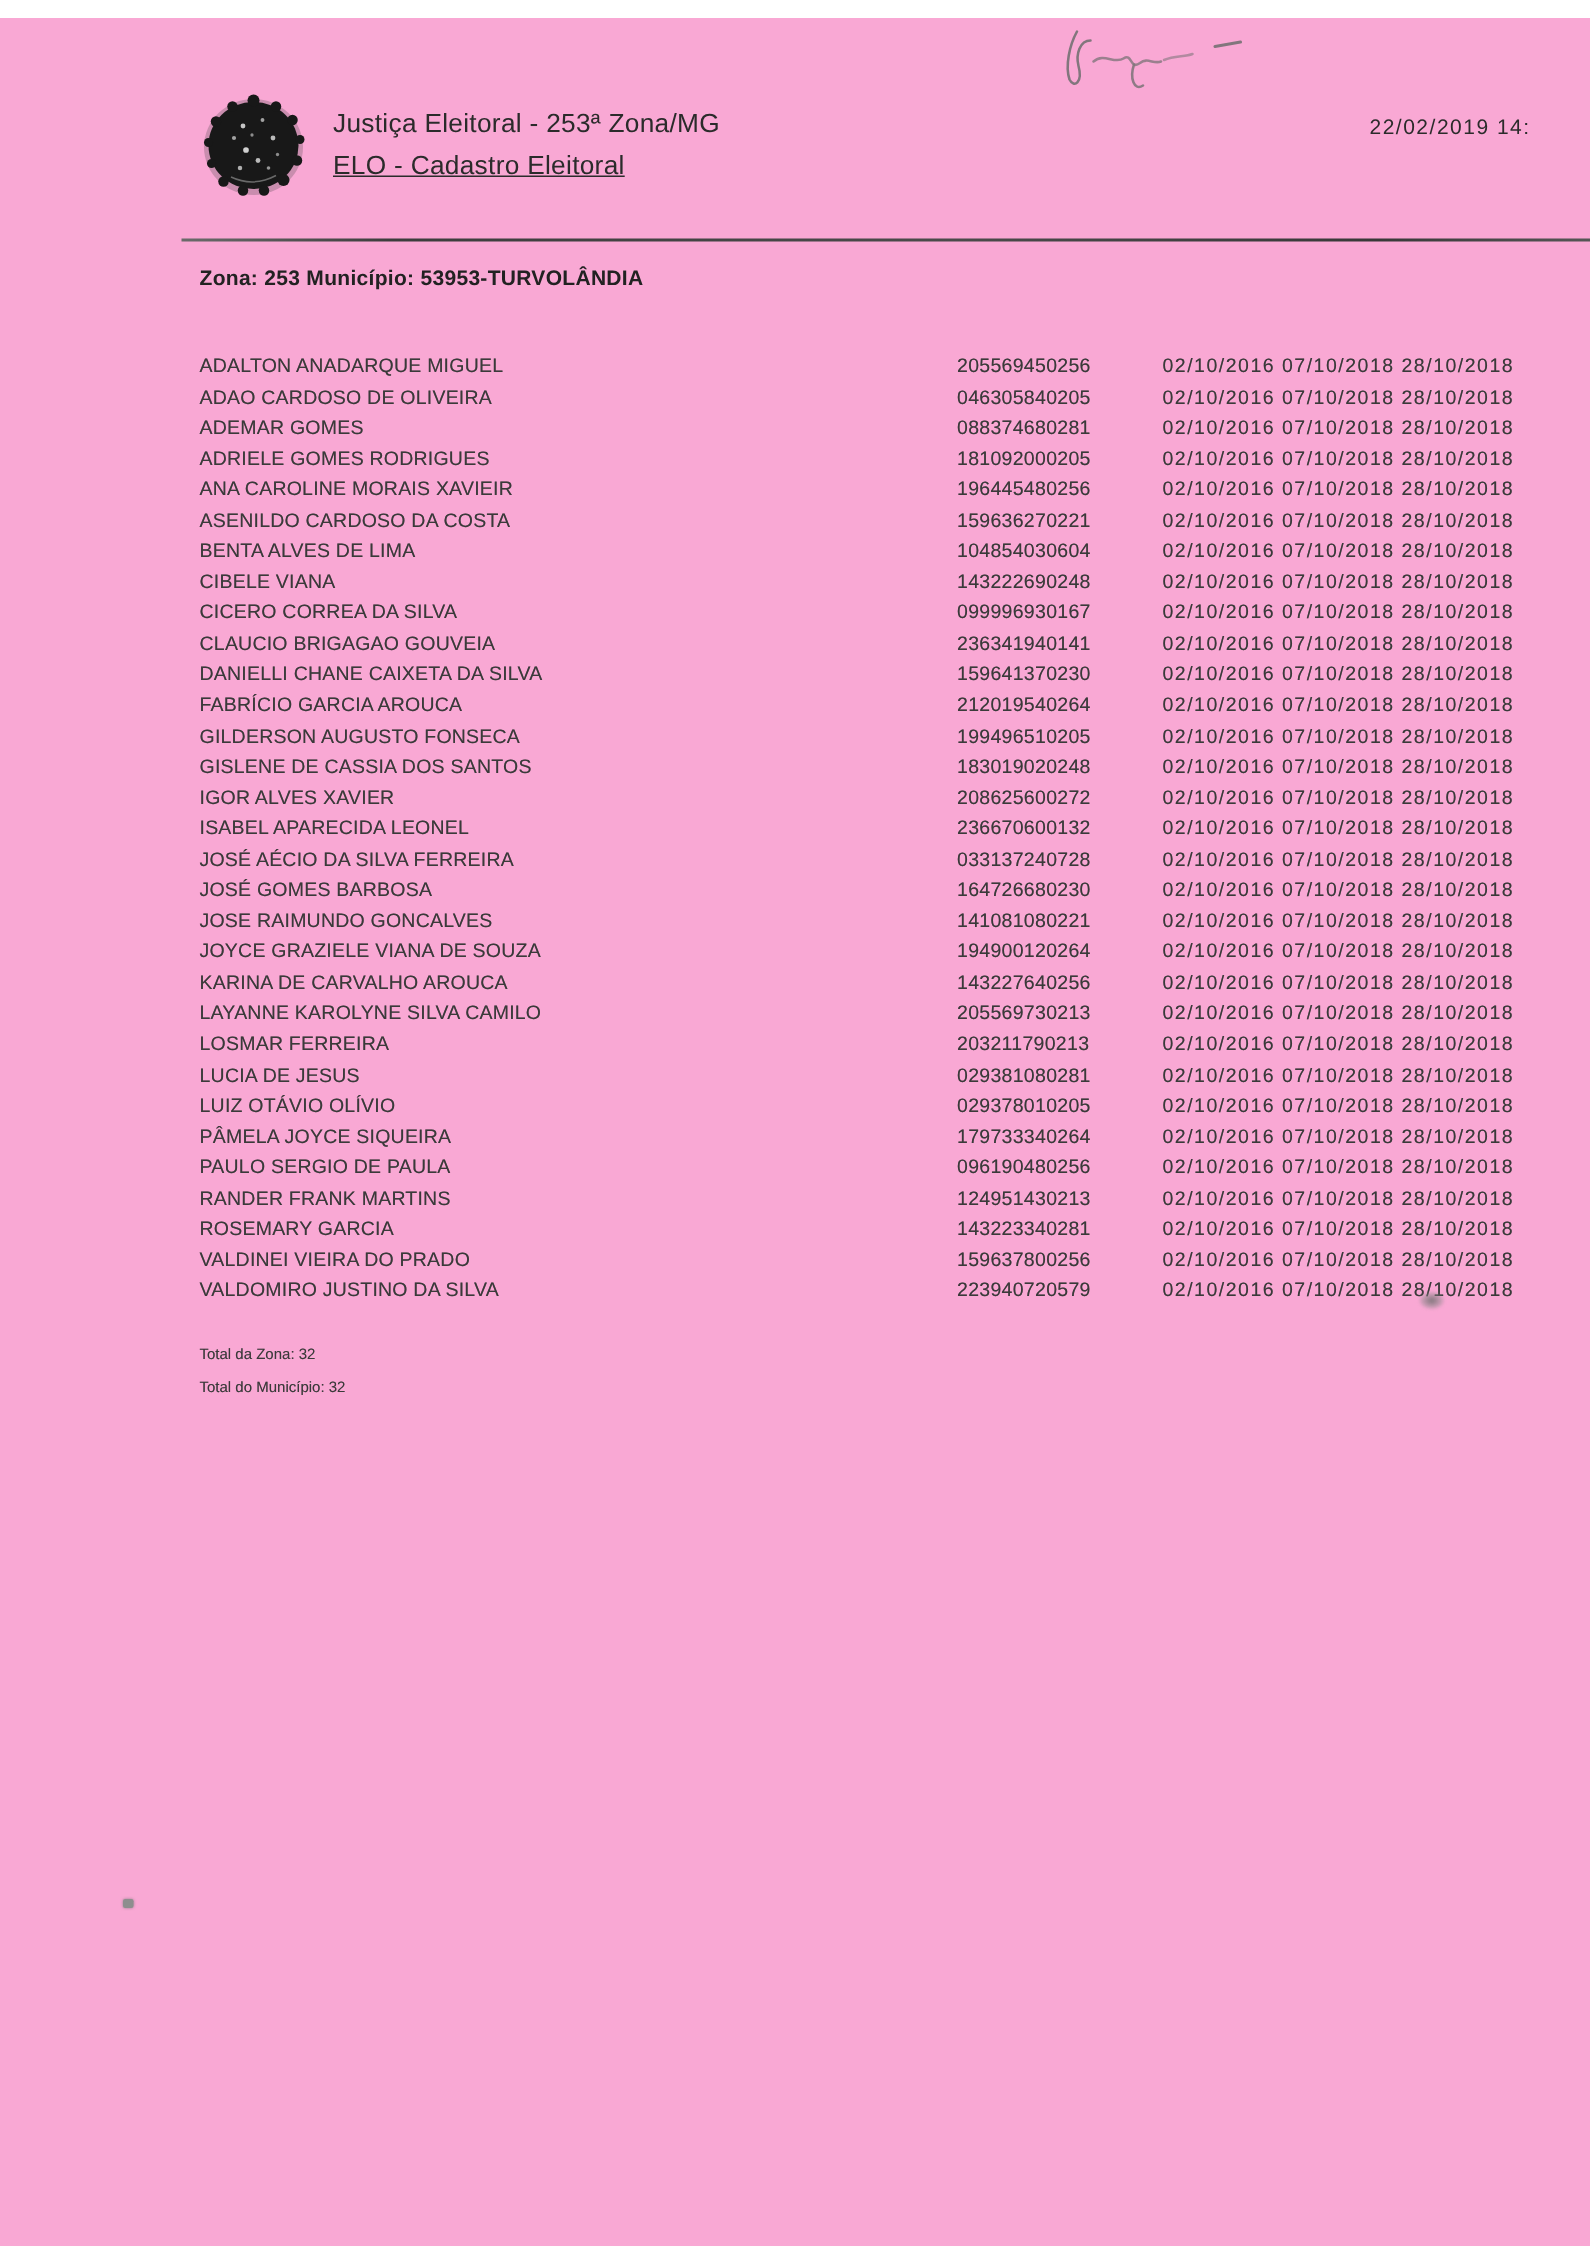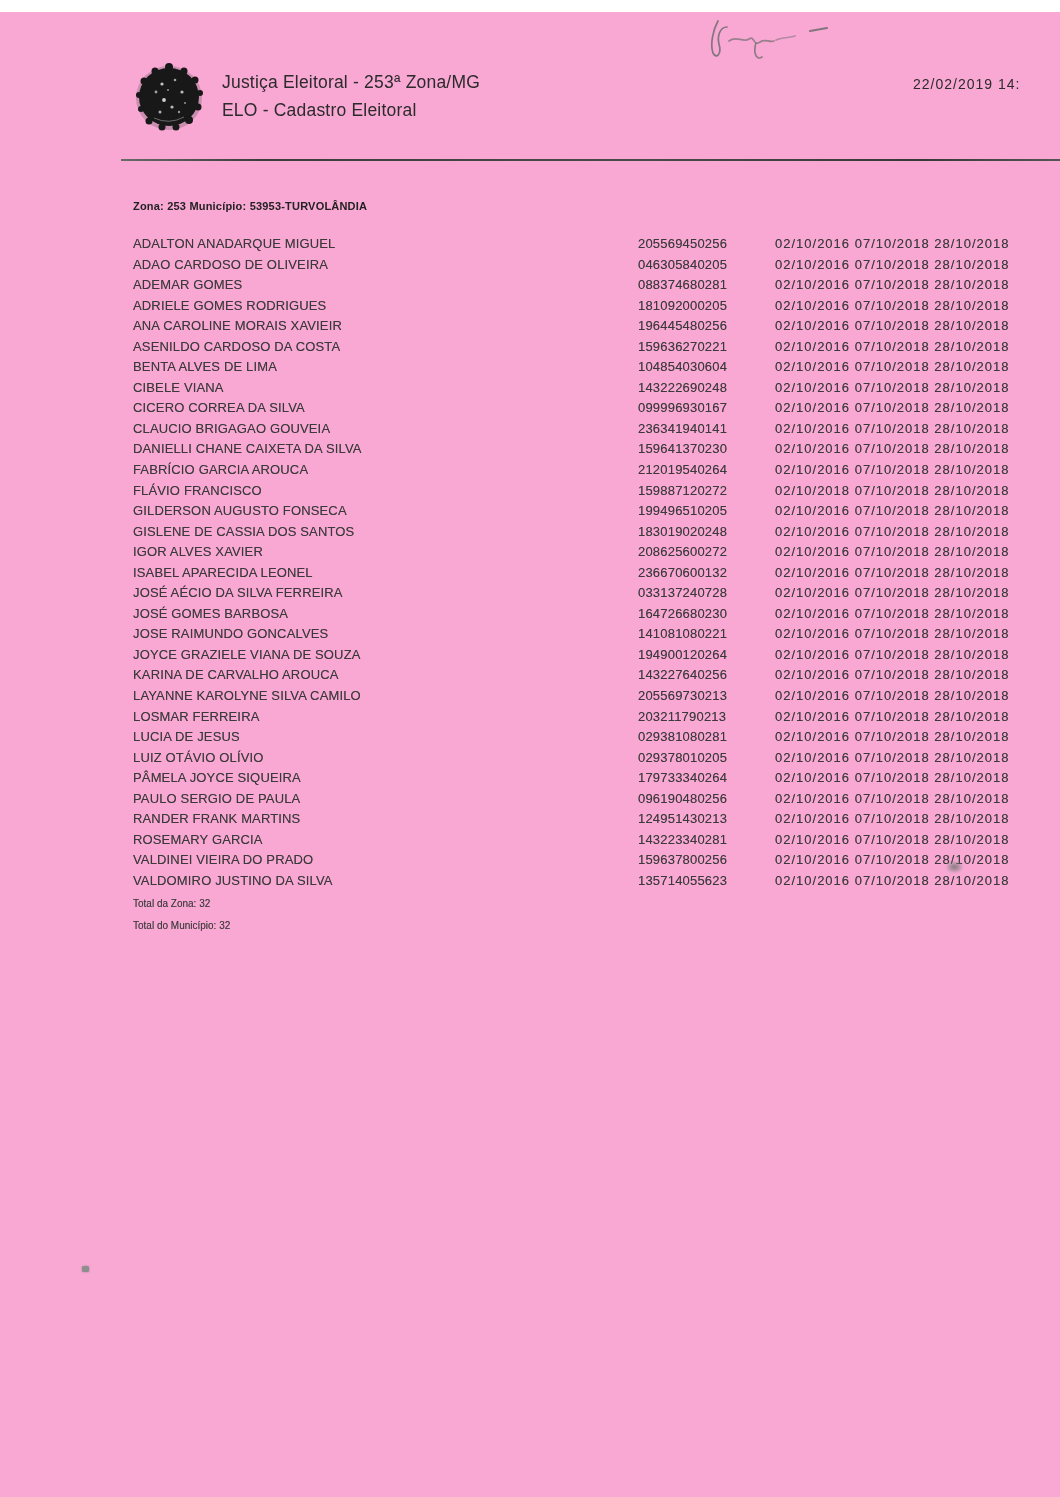--- a/index.html
+++ b/index.html
@@ -3,29 +3,29 @@
 <meta charset="utf-8">
 <style>
   html,body{margin:0;padding:0;background:#ffffff;}
   .page{
     position:relative;width:1060px;height:1497px;background:#f9a8d4;
     overflow:hidden;font-family:"Liberation Sans","DejaVu Sans",sans-serif;margin-top:12px;
   }
   
   .hdr-line{position:absolute;left:222px;color:#2b2b2b;font-size:17.5px;letter-spacing:.2px;white-space:nowrap;}
   .hdr-line1{top:60px;}
-  .hdr-line2{top:88px;}
+  .hdr-line2{top:88px;text-decoration:underline;}
   .hdr-line3{top:115px;font-weight:bold;color:#1d1d1d;}
   .timestamp{position:absolute;left:913px;top:64px;font-size:14px;letter-spacing:1px;color:#2b2b2b;white-space:nowrap;}
   .logo{position:absolute;left:134px;top:50px;}
   .handwriting{position:absolute;left:698px;top:2px;}
   .rule{position:absolute;left:121px;top:147px;width:939px;height:2px;
         background:linear-gradient(90deg,#6a6a6a,#3c3c3c 15%,#4a4a4a 55%,#383838 85%,#555);}
   
-  .zone-line{position:absolute;left:133px;top:188px;font-size:11px;font-weight:bold;color:#222;letter-spacing:.2px;white-space:nowrap;}
+  .zone-line{position:absolute;left:133px;top:165px;font-size:14px;font-weight:bold;color:#222;letter-spacing:.2px;white-space:nowrap;}
   .col-headers{position:absolute;left:133px;top:199px;width:900px;height:18px;font-size:14px;font-weight:bold;color:#222;}
   .col-headers span{position:absolute;top:0;white-space:nowrap;}
   .ch-eleitor{left:0;}
   .ch-insc{left:505px;}
   .ch-plei{left:644px;}
   .tbody{position:absolute;left:133px;top:222px;width:900px;}
   .row{position:relative;height:20.55px;}
   .row span{
     position:absolute;top:2px;font-size:13px;color:#3a3a3a;white-space:nowrap;
     text-shadow:0 0 .4px rgba(40,40,40,.45);
@@ -166,25 +166,20 @@
       <span class="c-insc">159641370230</span>
       <span class="c-plei">02/10/2016 07/10/2018 28/10/2018</span>
     </div>
 
     <div class="row">
       <span class="c-name">FABRÍCIO GARCIA AROUCA</span>
       <span class="c-insc">212019540264</span>
       <span class="c-plei">02/10/2016 07/10/2018 28/10/2018</span>
     </div>
 
-    <div class="row">
-      <span class="c-name">FLÁVIO FRANCISCO</span>
-      <span class="c-insc">159887120272</span>
-      <span class="c-plei">02/10/2018 07/10/2018 28/10/2018</span>
-    </div>
 
     <div class="row">
       <span class="c-name">GILDERSON AUGUSTO FONSECA</span>
       <span class="c-insc">199496510205</span>
       <span class="c-plei">02/10/2016 07/10/2018 28/10/2018</span>
     </div>
 
     <div class="row">
       <span class="c-name">GISLENE DE CASSIA DOS SANTOS</span>
       <span class="c-insc">183019020248</span>
@@ -282,21 +277,21 @@
     </div>
 
     <div class="row">
       <span class="c-name">VALDINEI VIEIRA DO PRADO</span>
       <span class="c-insc">159637800256</span>
       <span class="c-plei">02/10/2016 07/10/2018 28/10/2018</span>
     </div>
 
     <div class="row">
       <span class="c-name">VALDOMIRO JUSTINO DA SILVA</span>
-      <span class="c-insc">135714055623</span>
+      <span class="c-insc">223940720579</span>
       <span class="c-plei">02/10/2016 07/10/2018 28/10/2018</span>
     </div>
   </div>
 
   <div class="total total-zona">Total da Zona: 32</div>
   <div class="total total-mun">Total do Município: 32</div>
 
   <div class="smudge"></div>
   <div class="dot"></div>
 </div>

